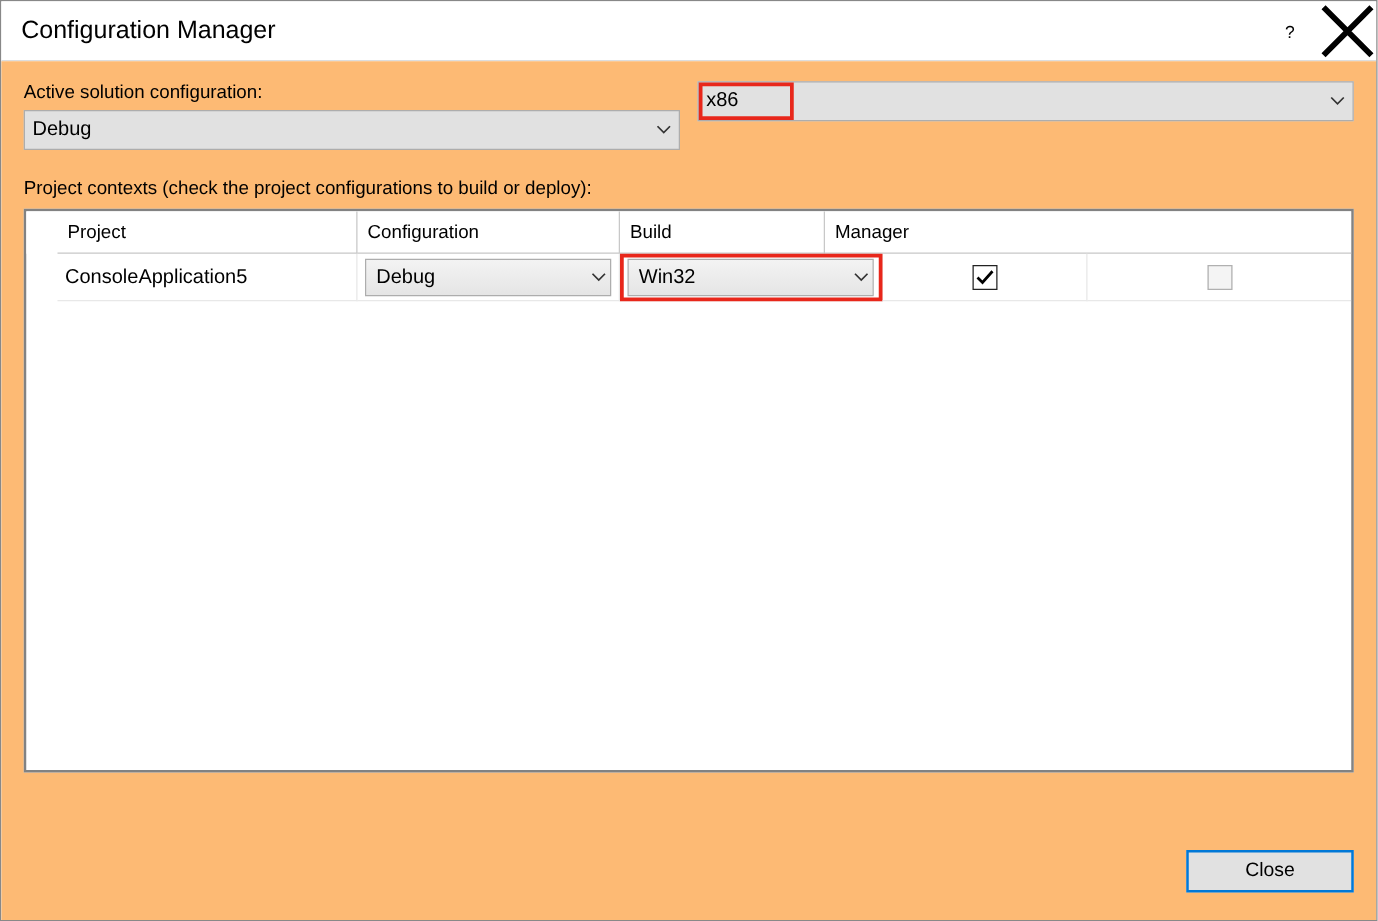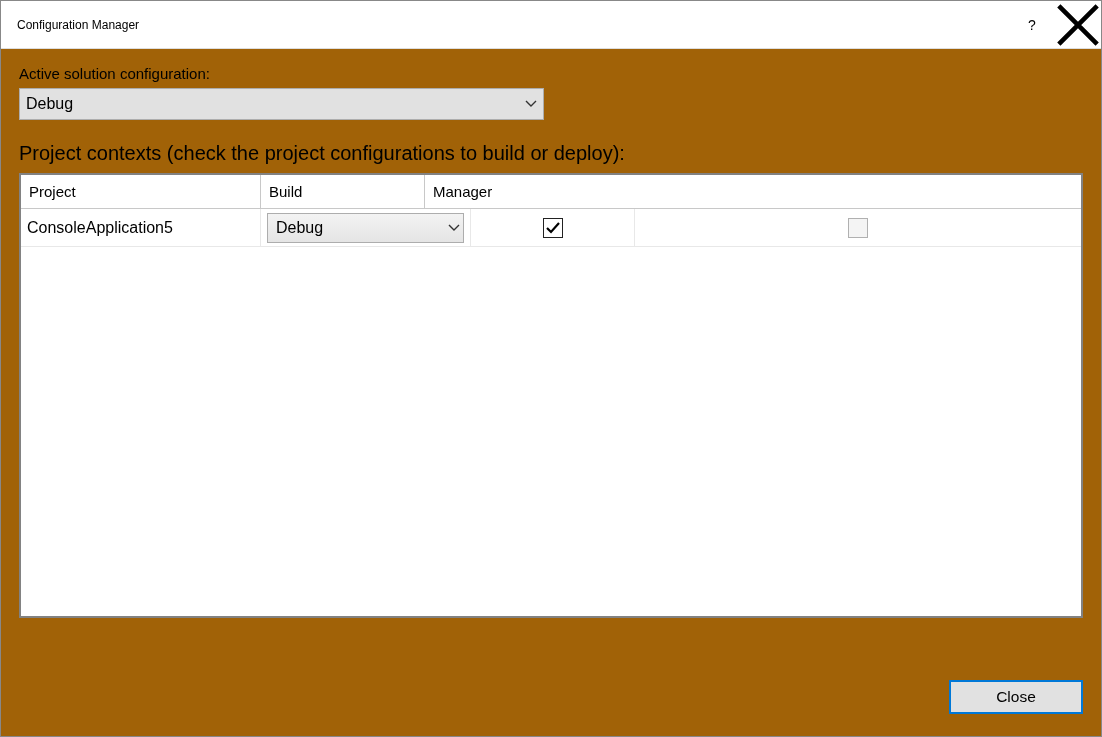--- a/index.html
+++ b/index.html
@@ -14,35 +14,35 @@
     }
     .titlebar {
       display: flex;
       align-items: center;
       height: 48px;
       padding-left: 16px;
       background: #fff;
       border-bottom: 1px solid #ddd;
     }
     .titlebar .title {
-      font-size: 12px;
+      font-size: 20px;
       flex: 1;
       color: #000;
     }
     .titlebar .win-btn {
       width: 46px;
       height: 48px;
       display: flex;
       align-items: center;
       justify-content: center;
       color: #000;
       font-size: 14px;
     }
     .content {
-      background: #a16207;
+      background: #fdba74;
       padding: 16px 18px;
       height: calc(100% - 48px);
       display: flex;
       flex-direction: column;
     }
     .top-row {
       display: flex;
       gap: 14px;
     }
     .top-col {
@@ -84,21 +84,21 @@
       position: absolute;
       left: 0; top: 0;
       height: 100%;
       width: 76px;
       border: 3px solid #e8271b;
       pointer-events: none;
     }
     .caption {
       margin-top: 22px;
       margin-bottom: 8px;
-      font-size: 20px;
+      font-size: 15px;
     }
     .grid {
       border: 2px solid #828282;
       background: #fff;
       flex: 1;
       overflow: hidden;
       margin-bottom: 14px;
     }
     .ghead {
       display: flex;
@@ -121,21 +121,21 @@
     }
     .gcell {
       border-right: 1px solid #e8e8e8;
       border-bottom: 1px solid #e8e8e8;
       padding: 4px 6px;
       display: flex;
       align-items: center;
       font-size: 16px;
     }
     .gcell:last-child { border-right: none; }
-    .col-project { width: 240px; }
+    .col-project { width: 240px; margin-left: 25px; }
     .col-config { width: 210px; }
     .col-platform { width: 210px; }
     .col-build { width: 164px; justify-content: center; }
     .col-deploy { flex: 1; justify-content: center; }
     .cell-combo {
       flex: 1;
       height: 30px;
       display: flex;
       align-items: center;
       border: 1px solid #adadad;
@@ -193,43 +193,63 @@
       <div class="combo">
         <span class="combo-text">Debug</span>
         <span class="chev">
           <svg viewBox="0 0 12 8">
               <path d="M1 1 L6 6 L11 1" stroke="#333" stroke-width="1.4" fill="none"></path>
             </svg>
         </span>
       </div>
     </div>
     <div class="top-col">
+      <div class="combo" style="position:relative;">
+        <span class="combo-text">x86</span>
+        <span class="chev">
+          <svg viewBox="0 0 12 8">
+              <path d="M1 1 L6 6 L11 1" stroke="#333" stroke-width="1.4" fill="none"></path>
+            </svg>
+        </span>
+        <div class="red-outline-narrow"></div>
+      </div>
     </div>
   </div>
 
   <div class="caption">Project contexts (check the project configurations to build or deploy):</div>
 
   <div class="grid">
     <div class="ghead">
       <div class="gcell-head col-project">Project</div>
+      <div class="gcell-head col-config">Configuration</div>
       <div class="gcell-head col-build" style="justify-content:flex-start;text-align:right;">Build</div>
       <div class="gcell-head col-deploy" style="justify-content:flex-start;">Manager</div>
     </div>
     <div class="grow">
       <div class="gcell col-project">ConsoleApplication5</div>
       <div class="gcell col-config">
         <div class="cell-combo">
           <span class="v">Debug</span>
           <span class="chev">
             <svg viewBox="0 0 12 8">
                 <path d="M1 1 L6 6 L11 1" stroke="#333" stroke-width="1.4" fill="none"></path>
               </svg>
           </span>
         </div>
       </div>
+      <div class="gcell col-platform red-outline">
+        <div class="cell-combo">
+          <span class="v">Win32</span>
+          <span class="chev">
+            <svg viewBox="0 0 12 8">
+                <path d="M1 1 L6 6 L11 1" stroke="#333" stroke-width="1.4" fill="none"></path>
+              </svg>
+          </span>
+        </div>
+      </div>
       <div class="gcell col-build">
         <div class="checkbox">
           <svg viewBox="0 0 16 16">
               <path d="M2 8 L6 12 L14 3" stroke="#000" stroke-width="2.2" fill="none"></path>
             </svg>
         </div>
       </div>
       <div class="gcell col-deploy">
         <div class="checkbox disabled"></div>
       </div>

